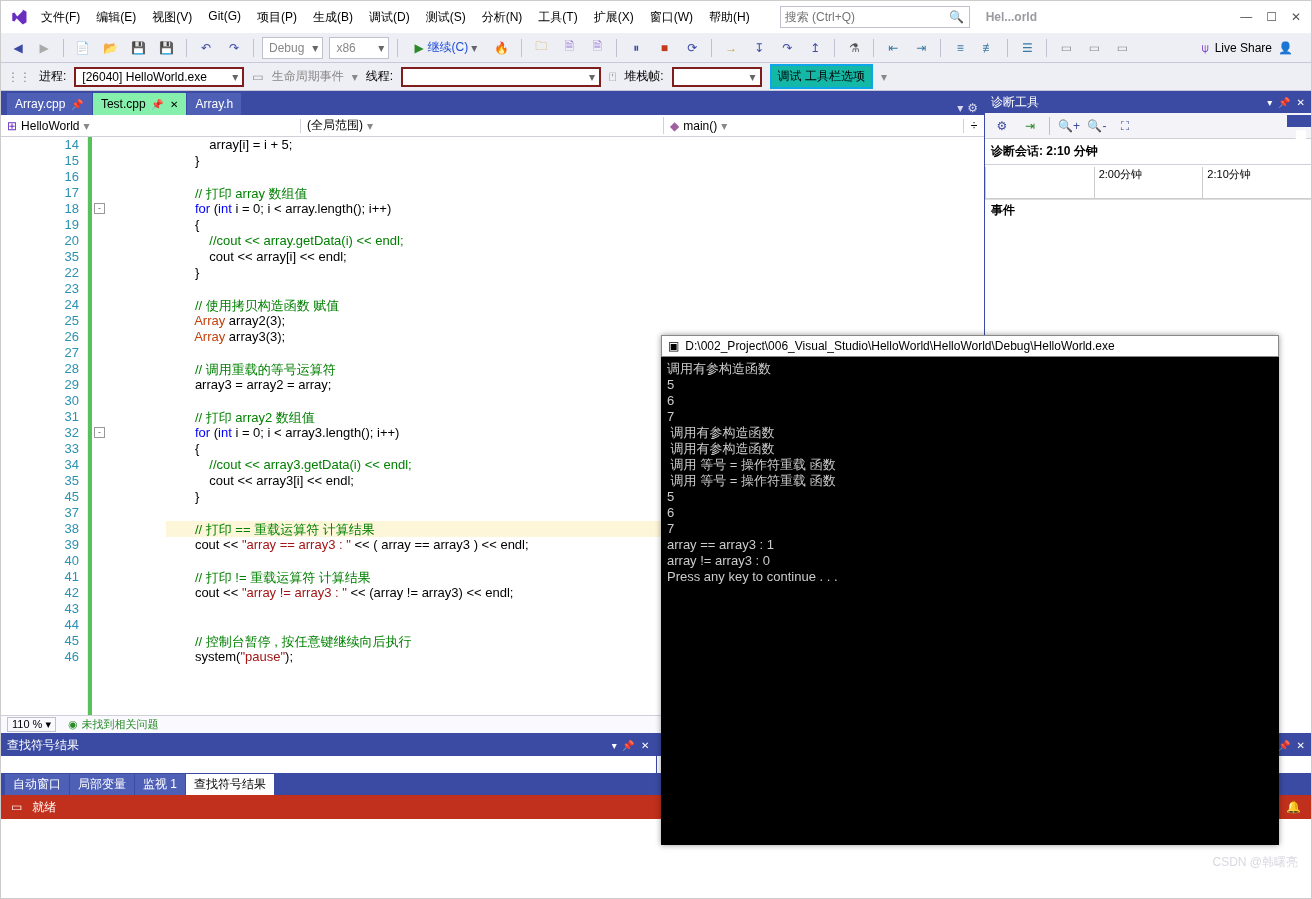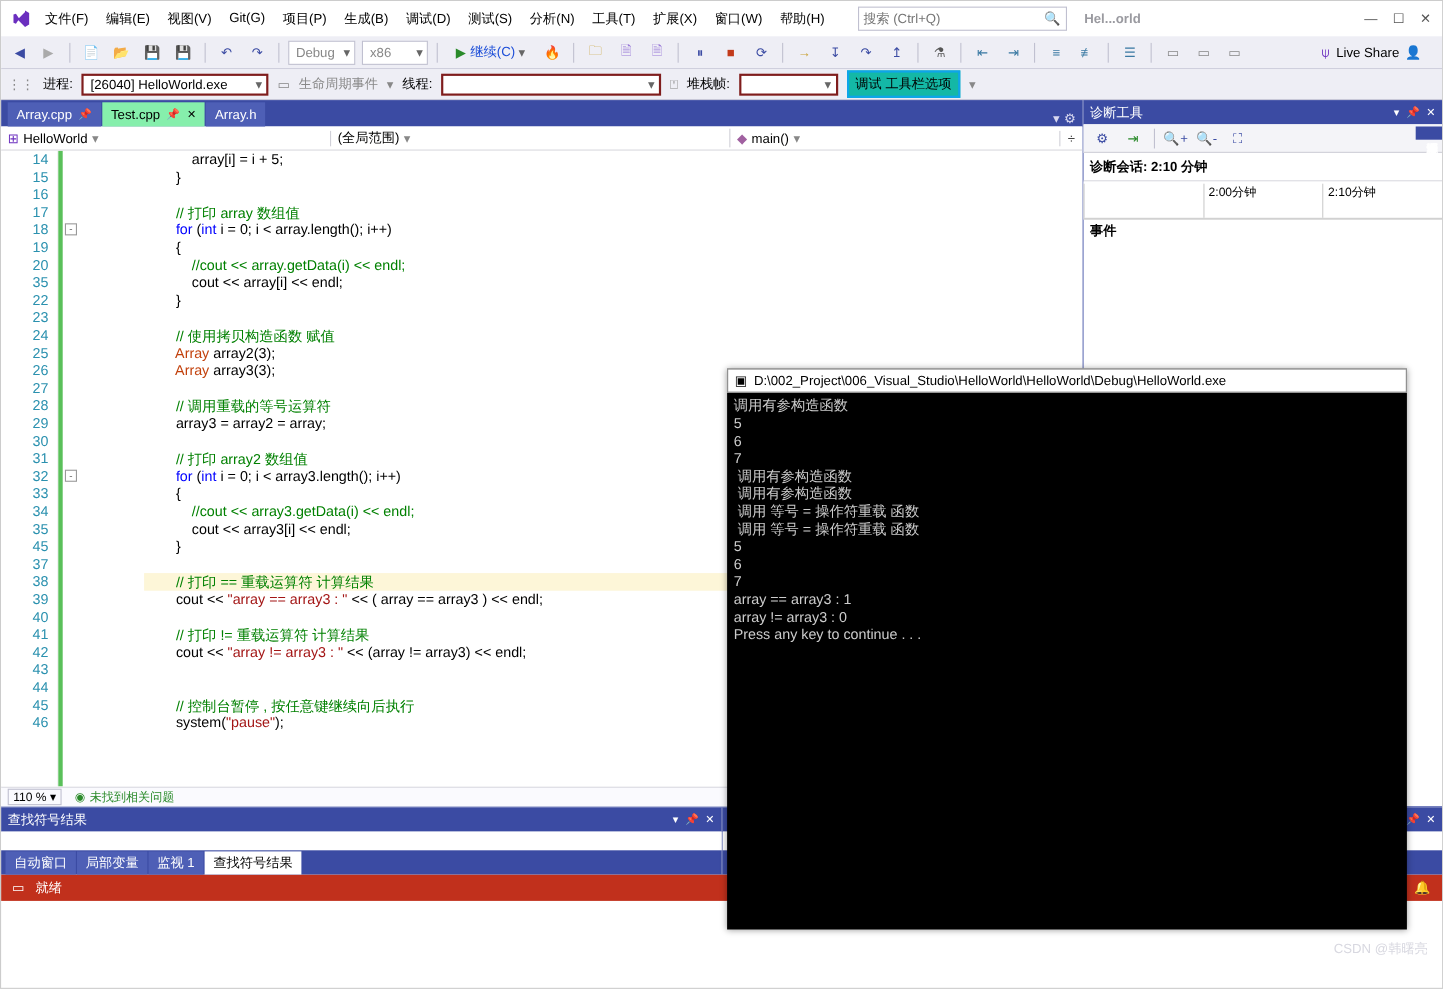--- a/index.html
+++ b/index.html
@@ -29,21 +29,21 @@
   .tabs-row{ height:24px; background:#3b4ba3; display:flex; align-items:flex-end; padding-left:6px;}
   .etab{ height:22px; padding:0 8px; display:flex; align-items:center; gap:6px; background:#4e5fb6; color:#fff; margin-right:1px; font-size:12px; position:relative;}
   .etab.active{ background:#86efac; color:#000;}
   .etab .pin{font-size:10px;}
   .etab .close{font-size:10px;}
   .tabs-right{margin-left:auto; display:flex; align-items:center; gap:4px; padding-right:6px; color:#d8d8f0;}
   .scope-row{ height:22px; background:#fff; border-bottom:1px solid #d0d0d8; display:flex; align-items:center;}
   .scope-cell{ flex:1; border-right:1px solid #d0d0d8; padding:0 6px; display:flex; align-items:center; gap:4px; position:relative;}
   .scope-cell::after{content:"▾"; color:#888;}
   .scope-cell .prefix{color:#a060a0;}
-  .code-area{ flex:1; display:flex; overflow:hidden; background:#fff; font-family:Consolas,monospace; font-size:13px; position:relative;}
+  .code-area{ flex:1; display:flex; overflow:hidden; background:#fff; font-family:Consolas,monospace; font-size:13px; position:relative;margin-left:35px;}
   .gutter{ width:52px; background:#fff; border-right:1px solid #eee;}
   .ln{ height:16px; text-align:right; padding-right:8px; color:#2b91af;}
   .green-strip{ position:absolute; left:52px; top:0; width:4px; bottom:0; background:#5ac05a; z-index:1;}
   .fold-col{ position:absolute; left:58px; top:0; width:14px; bottom:0; z-index:2;}
   .fold-box{ width:11px; height:11px; border:1px solid #999; background:#fff; color:#666; font-size:9px; line-height:9px; text-align:center; position:absolute; left:0;}
   .code-lines{ flex:1; padding-left:78px; white-space:pre;}
   .cl{ height:16px;}
   .hl{ background:#fdf6d8;}
   .k{color:#0000ff;} .s{color:#a31515;} .c{color:#008000;} .t{color:#c2410c;}
   .editor-status{ height:18px; border-top:1px solid #d0d0d8; display:flex; align-items:center; padding:0 6px; gap:12px; font-size:11px; background:#fafafe;}

